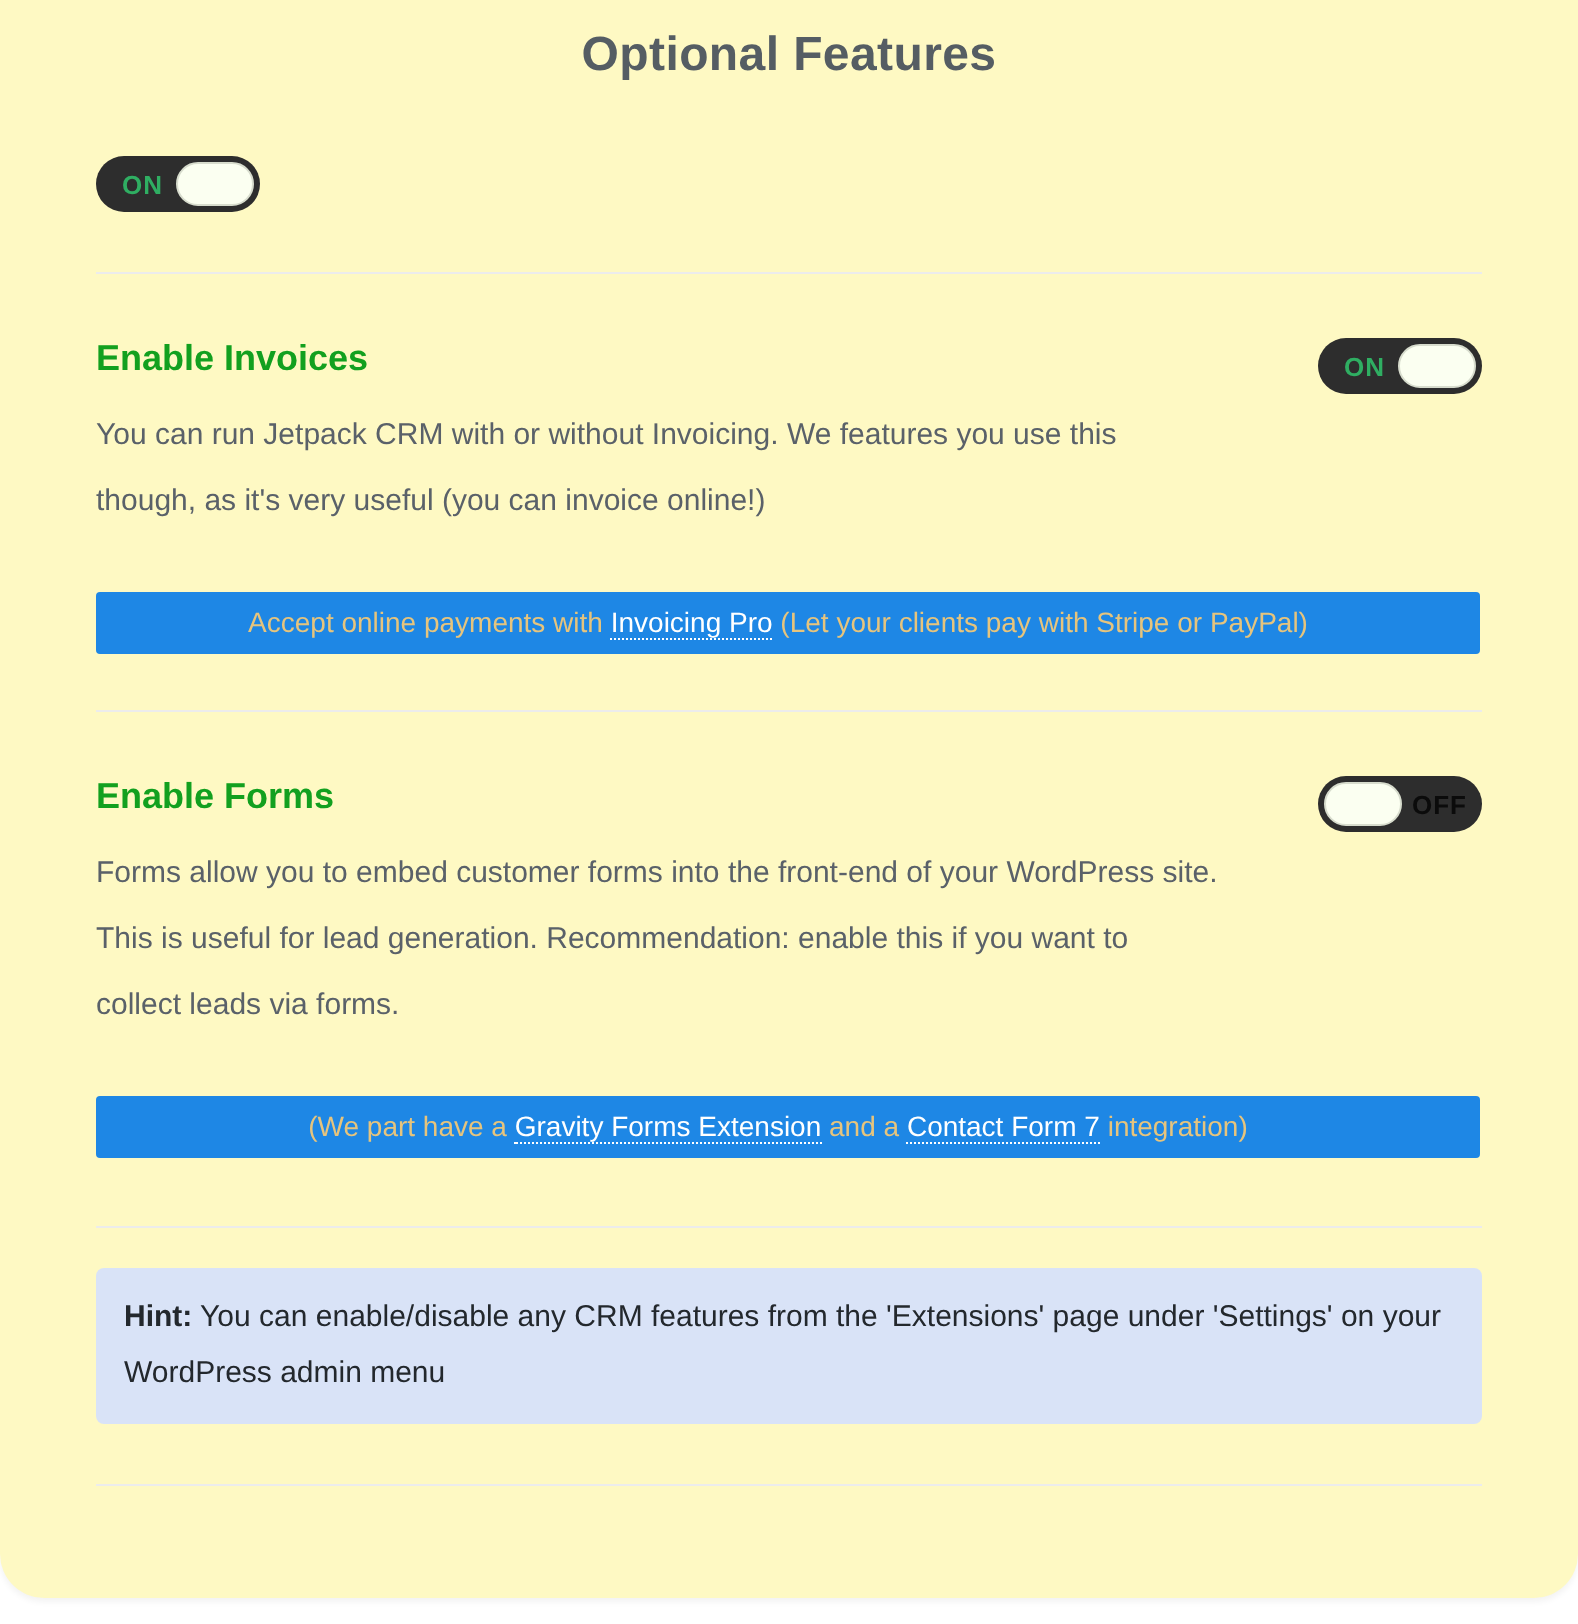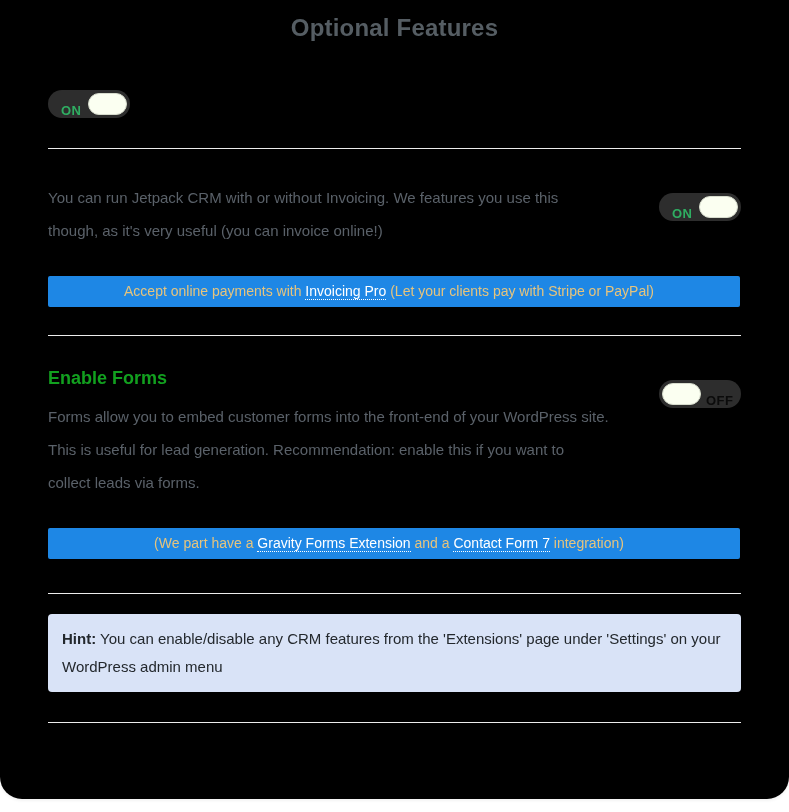--- a/index.html
+++ b/index.html
@@ -7,21 +7,21 @@
   body {
     font-family: "Liberation Sans", sans-serif;
     width: 789px;
     height: 812px;
     overflow: hidden;
     color: #50575e;
   }
   .panel {
     width: 789px;
     min-height: 799px;
-    background: #000000;
+    background: #fef9c3;
     border-radius: 0 0 22px 22px;
     box-shadow: 0 2px 3px rgba(0,0,0,0.05);
     padding: 14px 48px 0 48px;
   }
   .page-title {
     text-align: center;
     font-size: 24px;
     font-weight: bold;
     color: #555d63;
     letter-spacing: 0.2px;
@@ -44,25 +44,25 @@
     line-height: 33px;
     color: #5a6169;
   }
   
   .toggle {
     position: relative;
     width: 82px;
     height: 28px;
     background: #2d2d2d;
     border-radius: 15px;
-    margin-top: 12px;
+    margin-top: 0;
     flex: 0 0 auto;
     cursor: pointer;
     display: flex;
-    align-items: flex-end;
+    align-items: center;
   }
   .toggle .toggle-label {
     font-size: 13px;
     font-weight: bold;
     letter-spacing: 0.5px;
   }
   .toggle.on .toggle-label {
     color: #2fae62;
     margin-left: 13px;
   }
@@ -129,20 +129,21 @@
     <div class="toggle on">
       <span class="toggle-label">ON</span>
       <span class="toggle-knob"></span>
     </div>
   </div>
 
   <hr class="divider">
 
   <div class="feature-row sp-sec">
     <div class="feature-text">
+      <div class="feature-heading">Enable Invoices</div>
       <div class="feature-desc">You can run Jetpack CRM with or without Invoicing. We features you use this though, as it's very useful (you can invoice online!)</div>
     </div>
     <div class="toggle on">
       <span class="toggle-label">ON</span>
       <span class="toggle-knob"></span>
     </div>
   </div>
 
   <div class="banner mb28">
     <span>Accept online payments with </span><a>Invoicing Pro</a><span> (Let your clients pay with Stripe or PayPal)</span>

